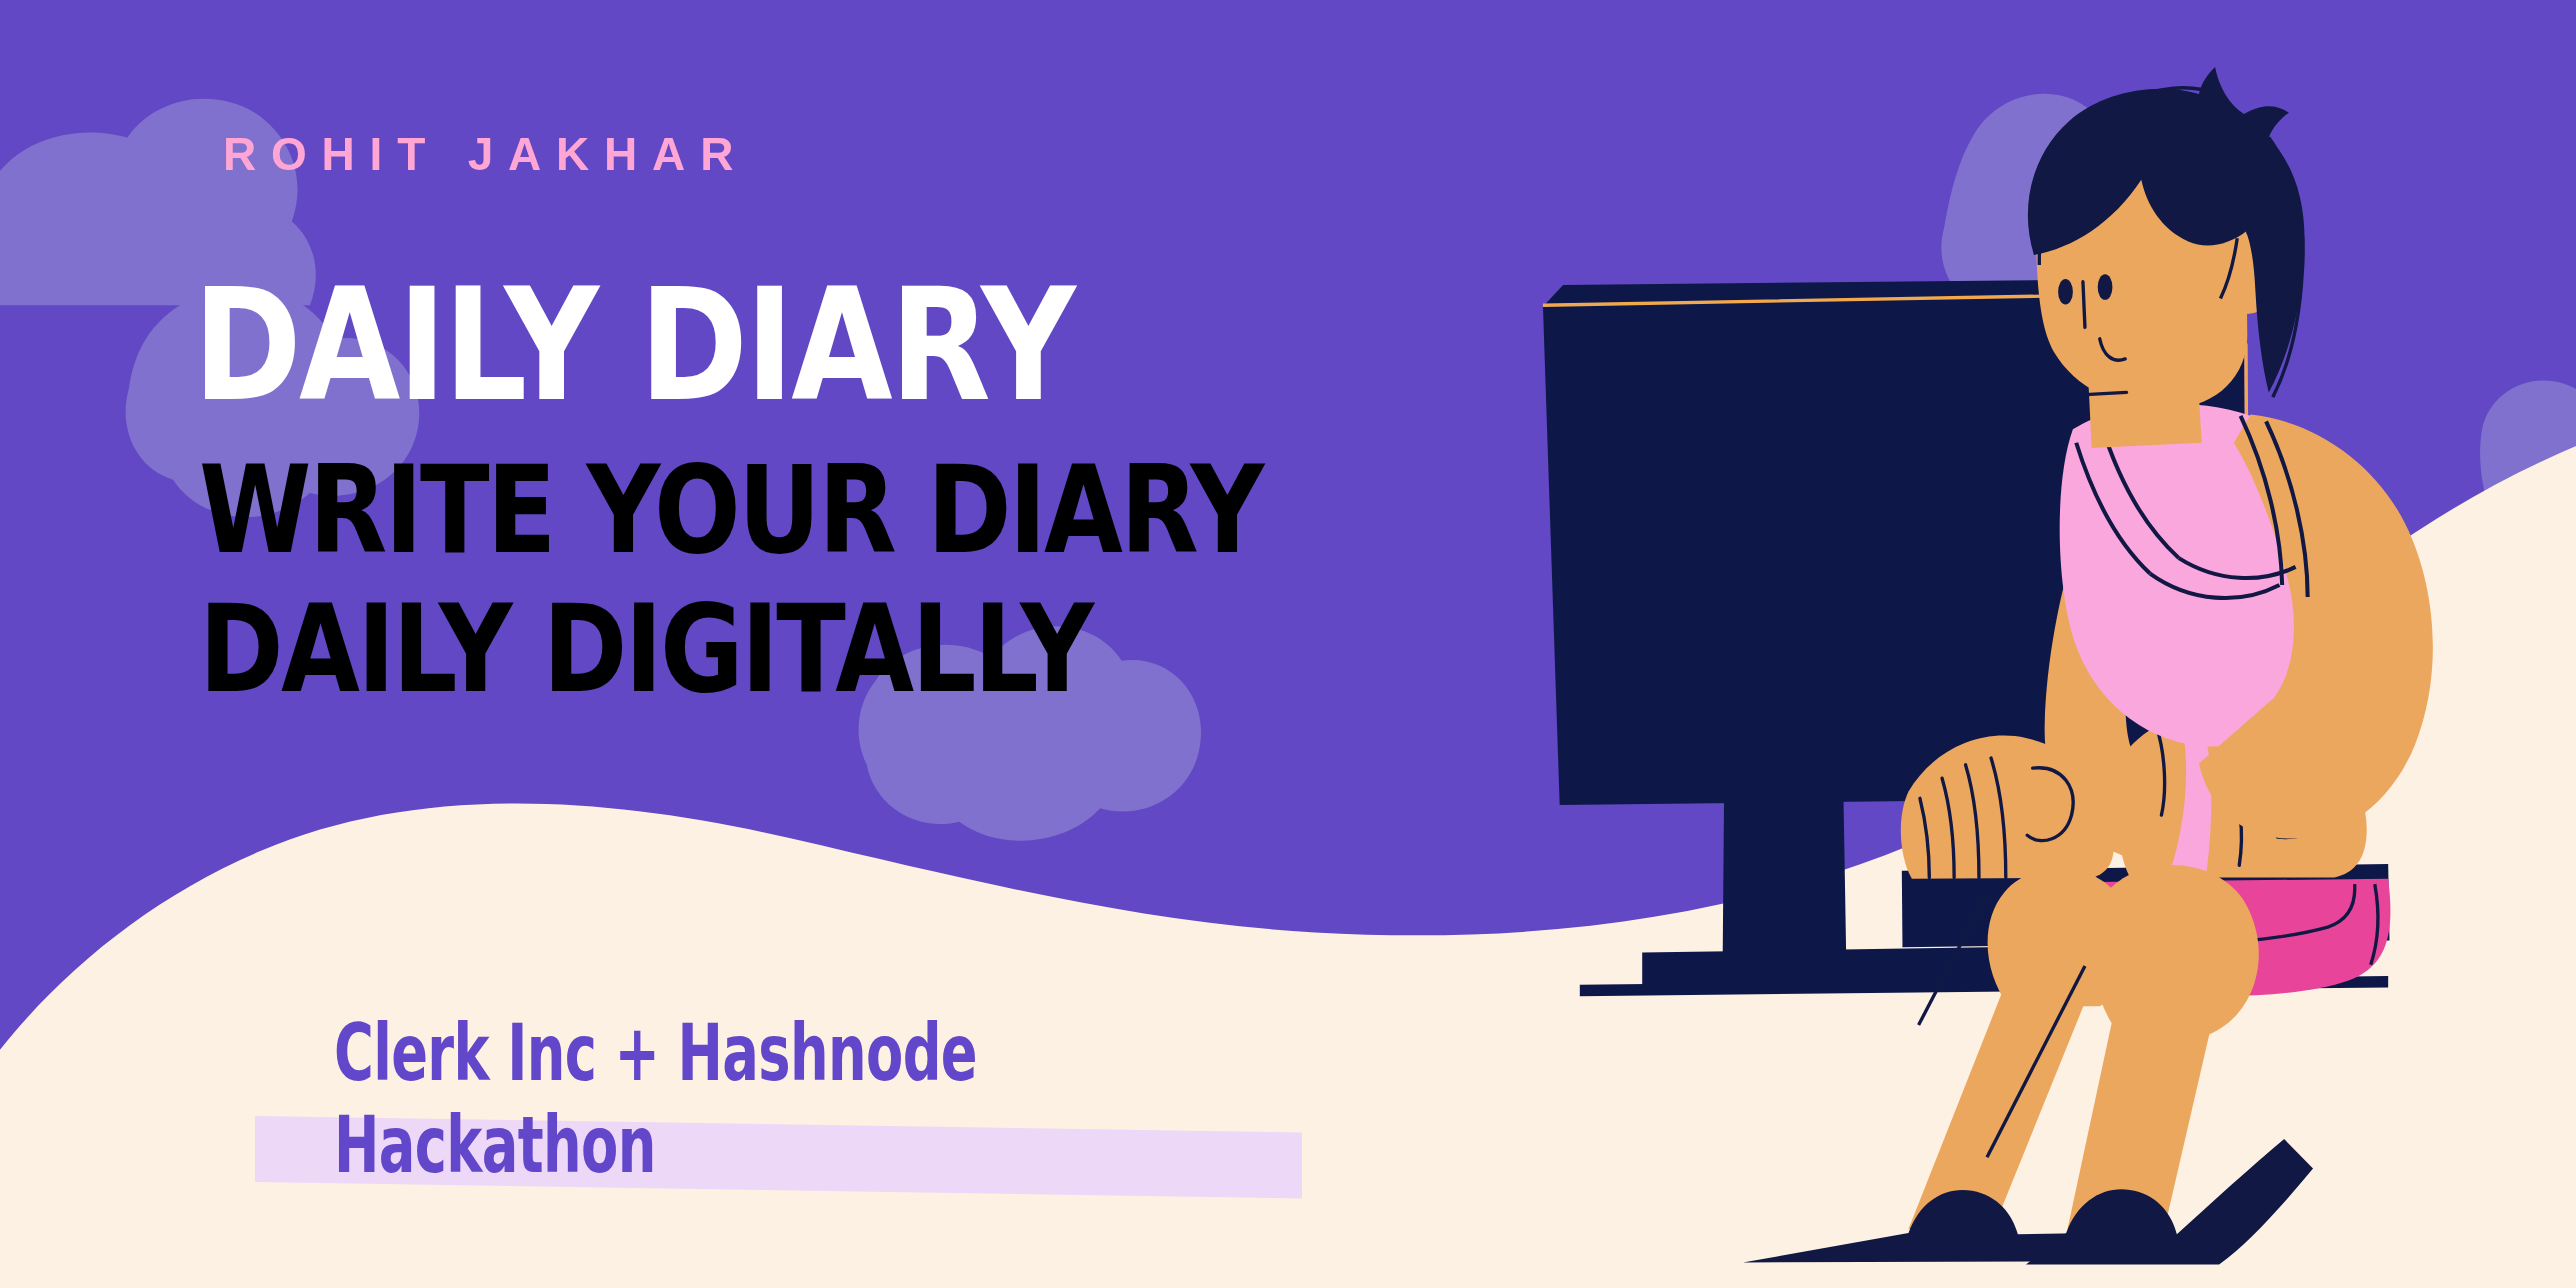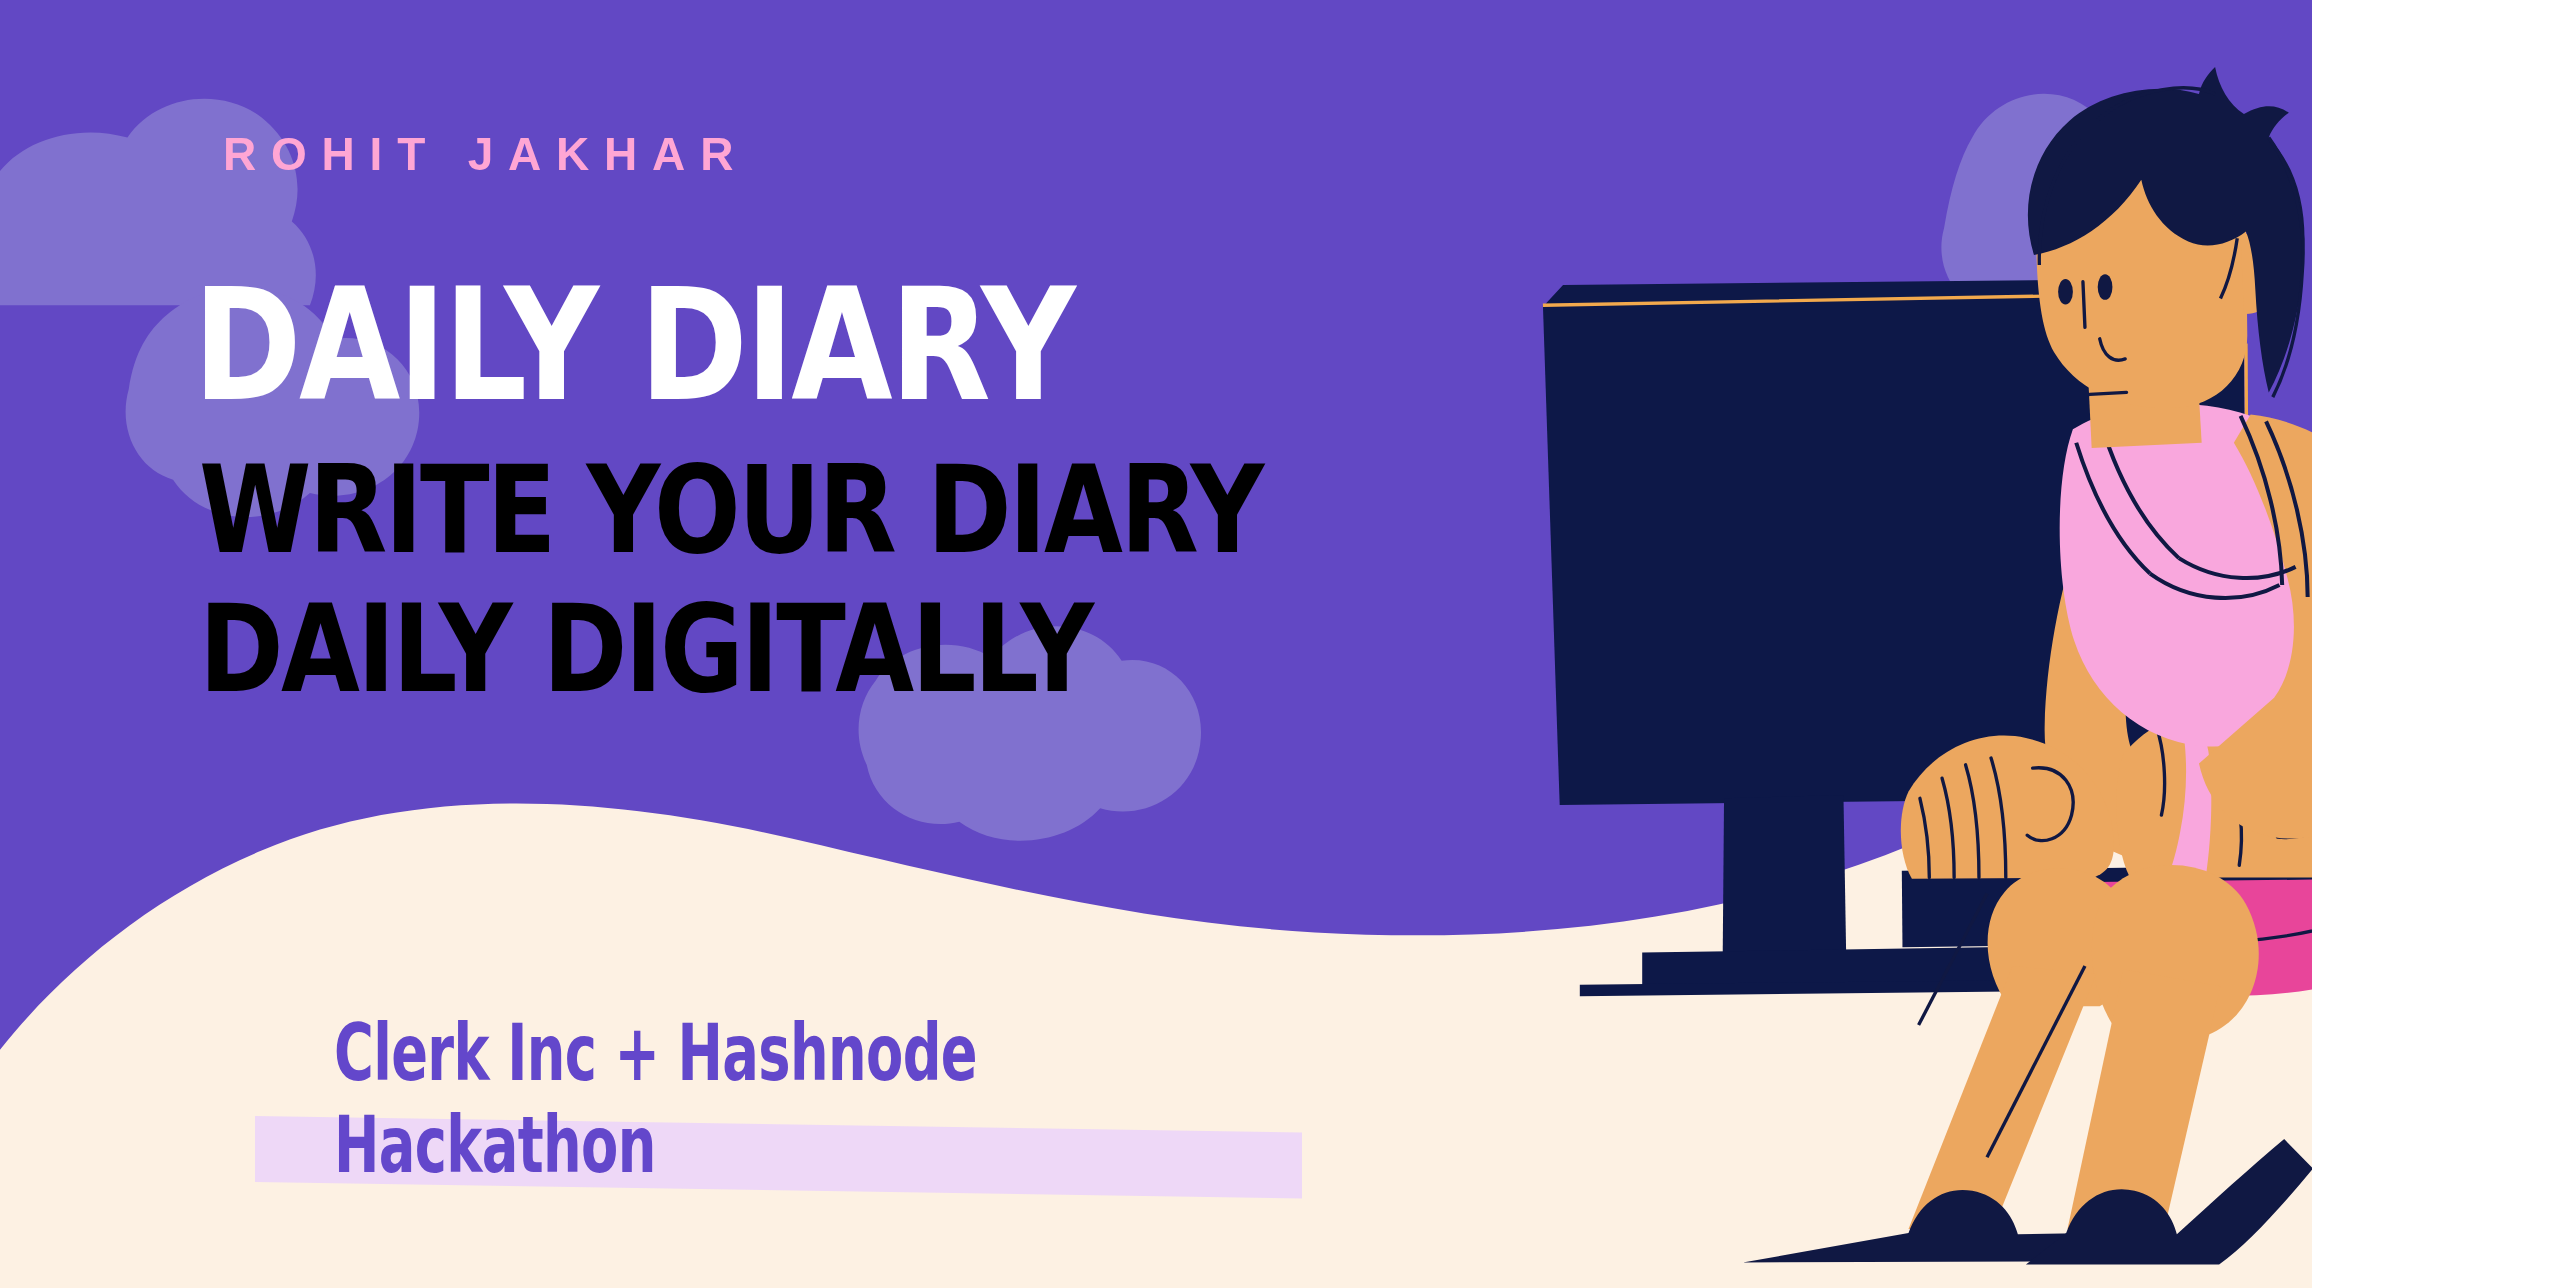--- a/index.html
+++ b/index.html
@@ -2,21 +2,21 @@
 <html style="font-size:10.7px"><head>
 <meta charset="utf-8">
 <style>
   html, body {
     margin: 0;
     padding: 0;
     background: #ffffff;
   }
   #banner {
     position: relative;
-    width: 2312px;
+    width: 2576px;
     height: 1288px;
     overflow: hidden;
     font-family: "Liberation Sans", sans-serif;
     background: #6248c4;
   }
   #bg-svg {
     position: absolute;
     inset: 0;
     width: 2576px;
     height: 1288px;

